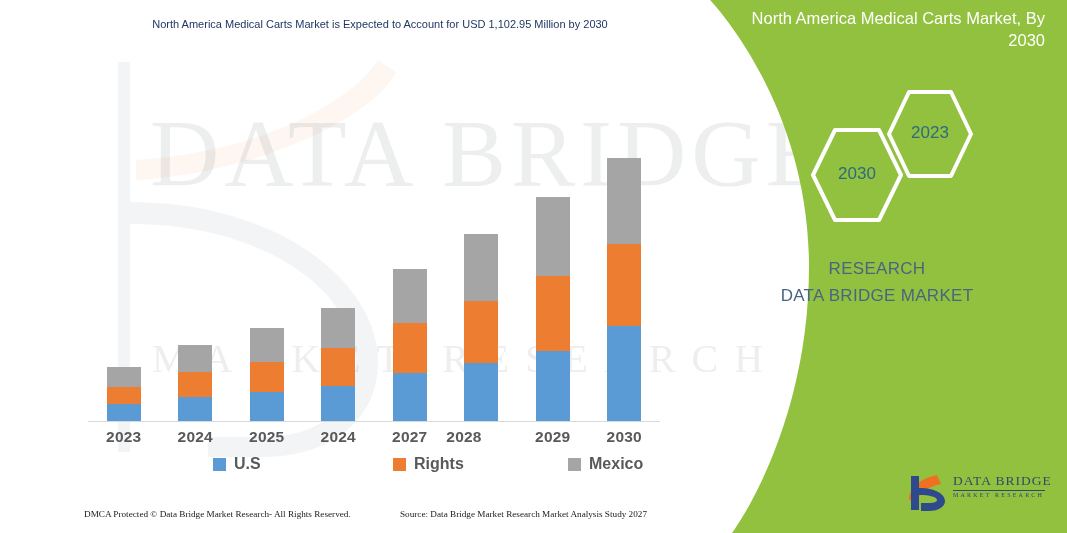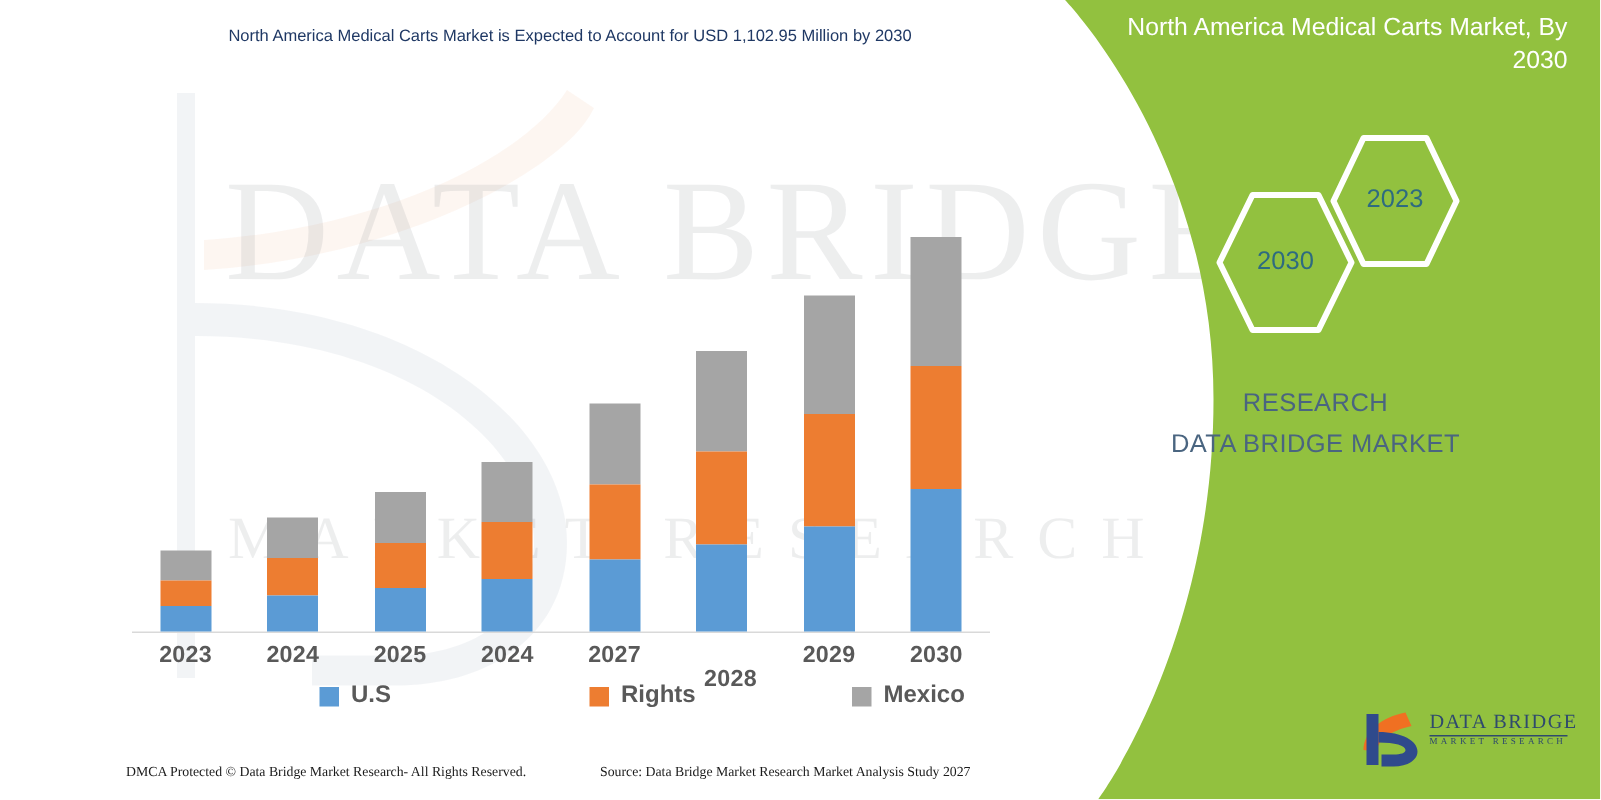--- a/index.html
+++ b/index.html
@@ -148,21 +148,21 @@
         </div>
       </div>
   </div>
 
   <div class="xlabels" id="xlabels">
       <div class="xlab" style="left: -0.25px;">2023</div>
       <div class="xlab" style="left: 71.25px;">2024</div>
       <div class="xlab" style="left: 142.75px;">2025</div>
       <div class="xlab" style="left: 214.25px;">2024</div>
       <div class="xlab" style="left: 285.75px;">2027</div>
-      <div class="xlab" style="left: 363px; margin-top: 16px;">2028</div>
+      <div class="xlab" style="left: 340px;">2028</div>
       <div class="xlab" style="left: 428.75px;">2029</div>
       <div class="xlab" style="left: 500.25px;">2030</div>
     </div>
 
   <div class="legend" id="legend">
       <div class="lg" style="left: 100px; padding-left: 25px;">
         <span class="lg-sw" style="background: rgb(91, 155, 213);"></span>
         <span class="lg-tx">U.S</span>
       </div>
       <div class="lg" style="left: 305px;">

